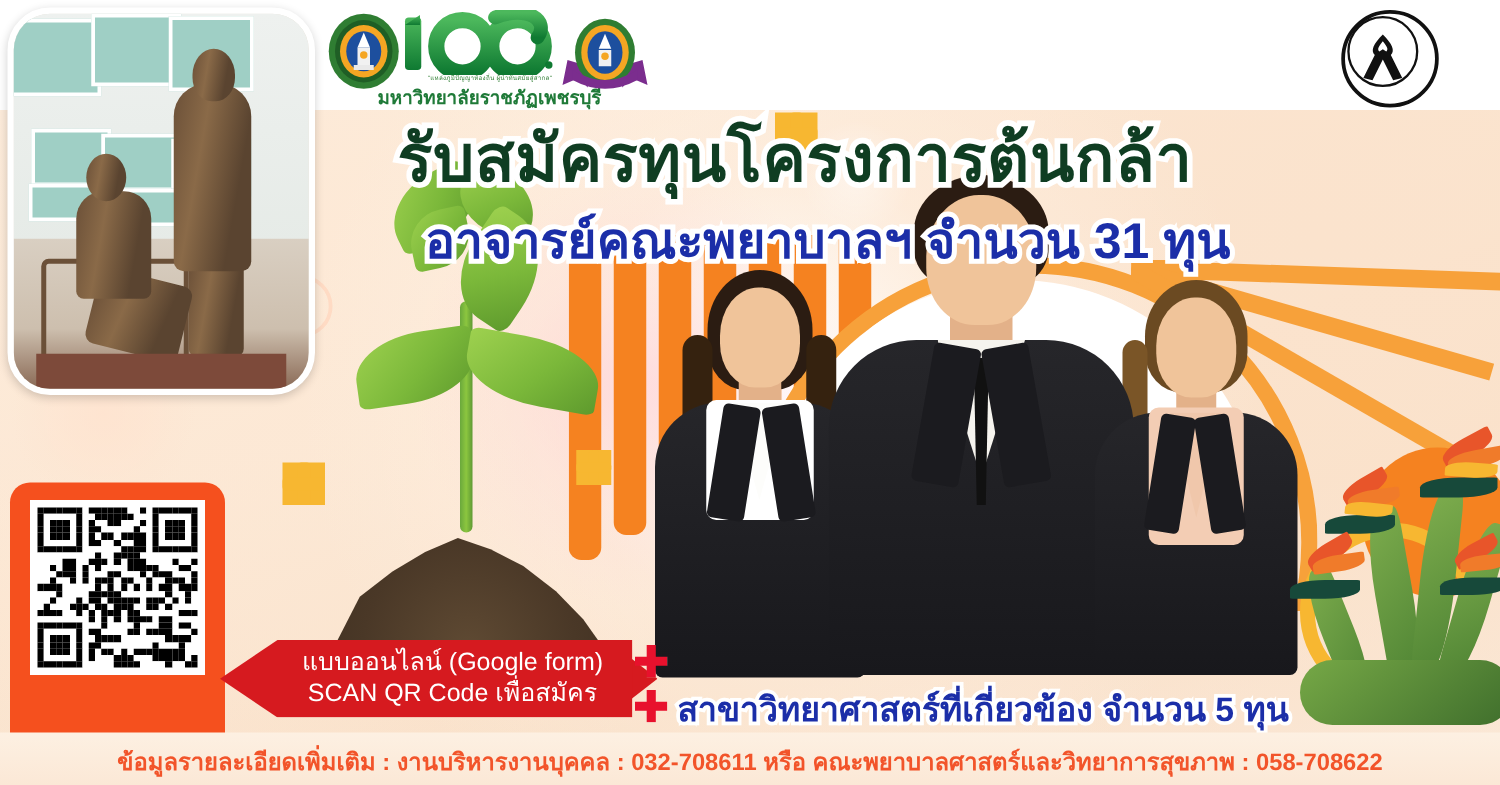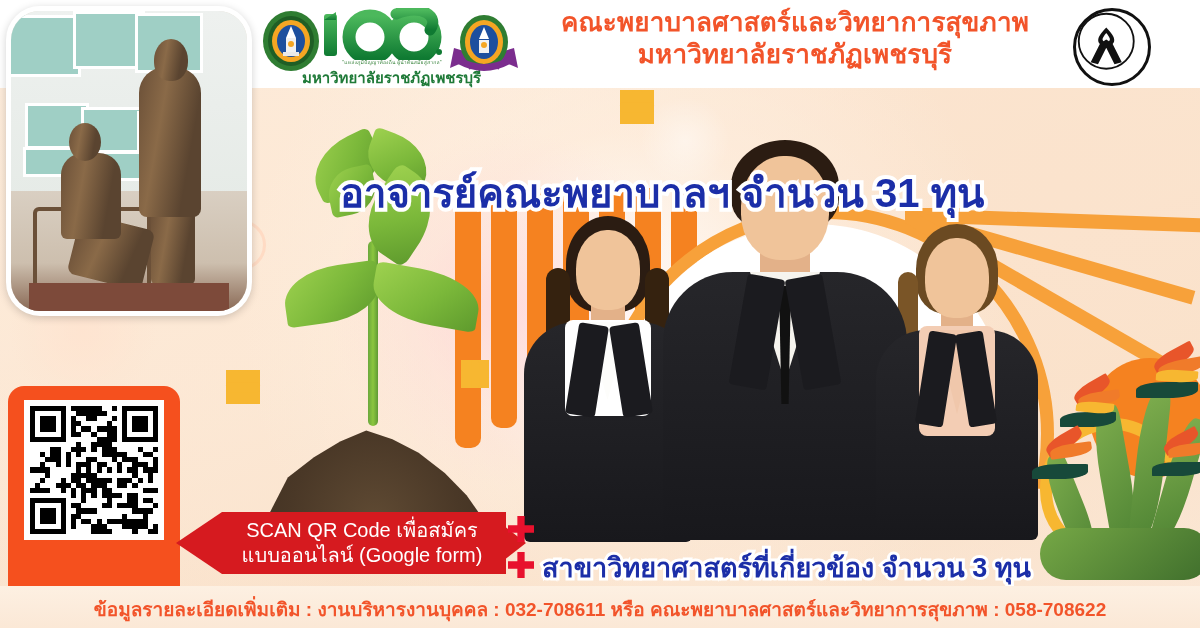--- a/index.html
+++ b/index.html
@@ -352,37 +352,38 @@
     <div class="chair"></div>
     <div class="fig fig-man-legs"></div>
     <div class="fig fig-man-body"></div>
     <div class="fig fig-man-head"></div>
     <div class="fig fig-w-legs"></div>
     <div class="fig fig-w-body"></div>
     <div class="fig fig-w-head"></div>
     <div class="st-base"></div>
   </div>
 
+  <div class="title-main">รับสมัครทุนโครงการต้นกล้า</div>
   <div class="title-sub">อาจารย์คณะพยาบาลฯ จำนวน 31 ทุน</div>
 
   <div class="bullets">
     <div class="bline">
       <div class="xcross" style="clip-path:polygon(36% 0,64% 0,64% 36%,100% 36%,100% 64%,64% 64%,64% 100%,36% 100%,36% 64%,0 64%,0 36%,36% 36%);"></div>
     </div>
     <div class="bline">
       <div class="xcross" style="clip-path:polygon(36% 0,64% 0,64% 36%,100% 36%,100% 64%,64% 64%,64% 100%,36% 100%,36% 64%,0 64%,0 36%,36% 36%);"></div>
-      <div class="btext">สาขาวิทยาศาสตร์ที่เกี่ยวข้อง จำนวน 3 ทุน</div>
+      <div class="btext">สาขาวิทยาศาสตร์ที่เกี่ยวข้อง จำนวน 5 ทุน</div>
     </div>
   </div>
 
   <div class="arrow-tip"></div>
   <div class="arrow-banner">
     <div class="ab-text">
+      <div>แบบออนไลน์ (Google form)</div>
       <div>SCAN QR Code เพื่อสมัคร</div>
-      <div>แบบออนไลน์ (Google form)</div>
     </div>
   </div>
 
   <div class="qr-panel">
     <div class="qr-box">
       <div class="qr-grid" id="qrGrid">
           <i style="background: rgb(0, 0, 0);"></i>
           <i style="background: rgb(0, 0, 0);"></i>
           <i style="background: rgb(0, 0, 0);"></i>
           <i style="background: rgb(0, 0, 0);"></i>
@@ -1049,24 +1050,20 @@
       <path d="M66 38 L70 58 L56 52 L50 60 L46 44 Z" fill="#7b2d8e"></path>
       <ellipse cx="36" cy="32" rx="24" ry="27" fill="#2f7d32"></ellipse>
       <ellipse cx="36" cy="32" rx="19" ry="22" fill="#f5a623"></ellipse>
       <ellipse cx="36" cy="32" rx="14" ry="17" fill="#1d4f9e"></ellipse>
       <path d="M36 17 l5 12 h-10 z" fill="#fff"></path>
       <rect x="31" y="30" width="10" height="13" fill="#f1f1f1"></rect>
       <circle cx="36" cy="35" r="3" fill="#f5a623"></circle>
       <path d="M10 46 Q36 62 62 46 L62 54 Q36 68 10 54 Z" fill="#7b2d8e"></path>
     </svg>
 
-    <div class="fac-title">
-      <div>คณะพยาบาลศาสตร์และวิทยาการสุขภาพ</div>
-      <div class="l2">มหาวิทยาลัยราชภัฏเพชรบุรี</div>
-    </div>
 
     <div class="ribbon-badge">
       <svg viewBox="0 0 72 72" width="66" height="66">
         <circle cx="33" cy="33" r="30" fill="#fff" stroke="#111" stroke-width="2"></circle>
         <path d="M33 18 C25 26 22 32 26 36 L16 56 L24 58 L33 40 L42 58 L50 56 L40 36 C44 32 41 26 33 18 Z
                  M33 24 C37 29 38 31 36 33 L33 31 L30 33 C28 31 29 29 33 24 Z" fill="#111"></path>
       </svg>
     </div>
   </div>
 

